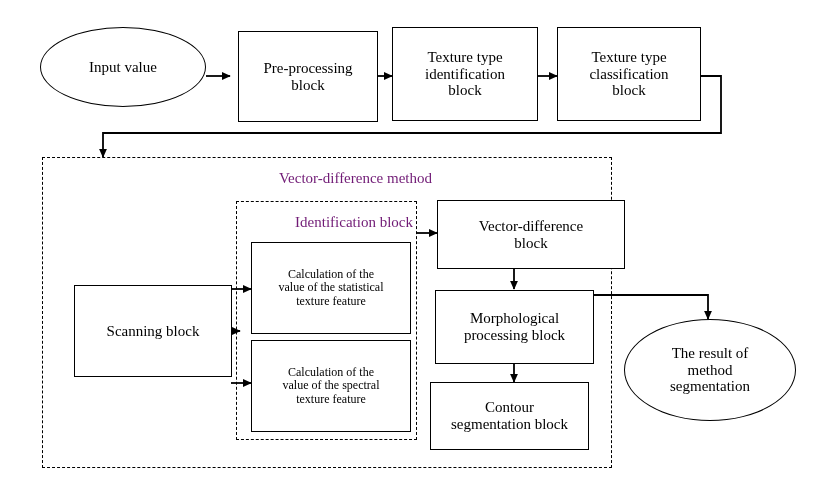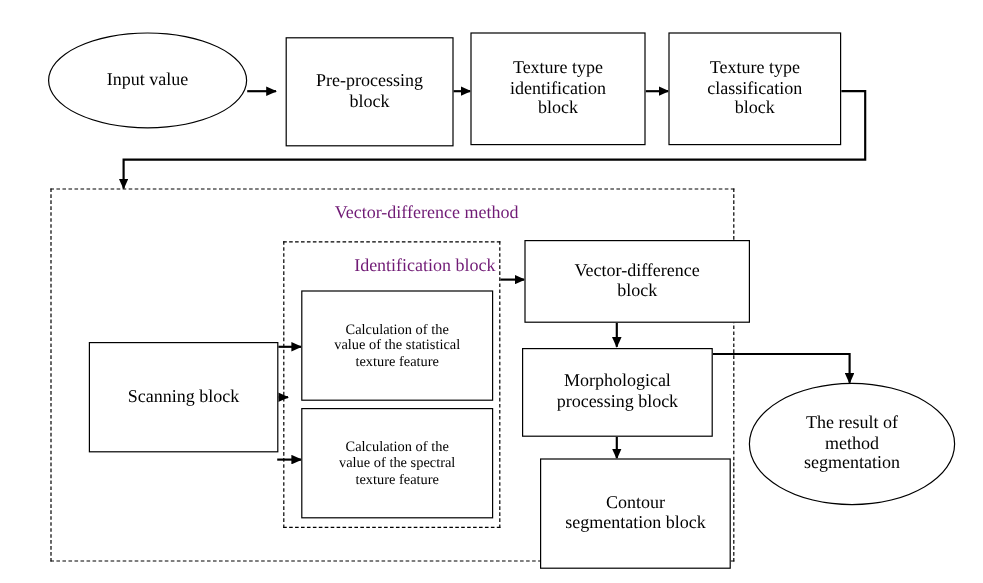--- a/index.html
+++ b/index.html
@@ -113,20 +113,20 @@
   <div class="node box t14" style="left:251px;top:340px;width:160px;height:92px;white-space:pre-line;">Calculation of the
 value of the spectral
 texture feature</div>
 
   <div class="node box t15" style="left:437px;top:200px;width:188px;height:69px;white-space:pre-line;">Vector-difference
 block</div>
 
   <div class="node box t15" style="left:435px;top:290px;width:159px;height:74px;white-space:pre-line;">Morphological
 processing block</div>
 
-  <div class="node box t15" style="left:450px;top:382px;width:159px;height:92px;white-space:pre-line;font-family:Liberation Serif, serif;">Contour
+  <div class="node box t15" style="left:430px;top:382px;width:159px;height:68px;white-space:pre-line;font-family:Liberation Serif, serif;">Contour
 segmentation block</div>
 
   <div class="node ellipse t15" style="left:624px;top:319px;width:172px;height:102px;white-space:pre-line;">The result of
 method
 segmentation</div>
 
 </div>
 
 </body></html>

